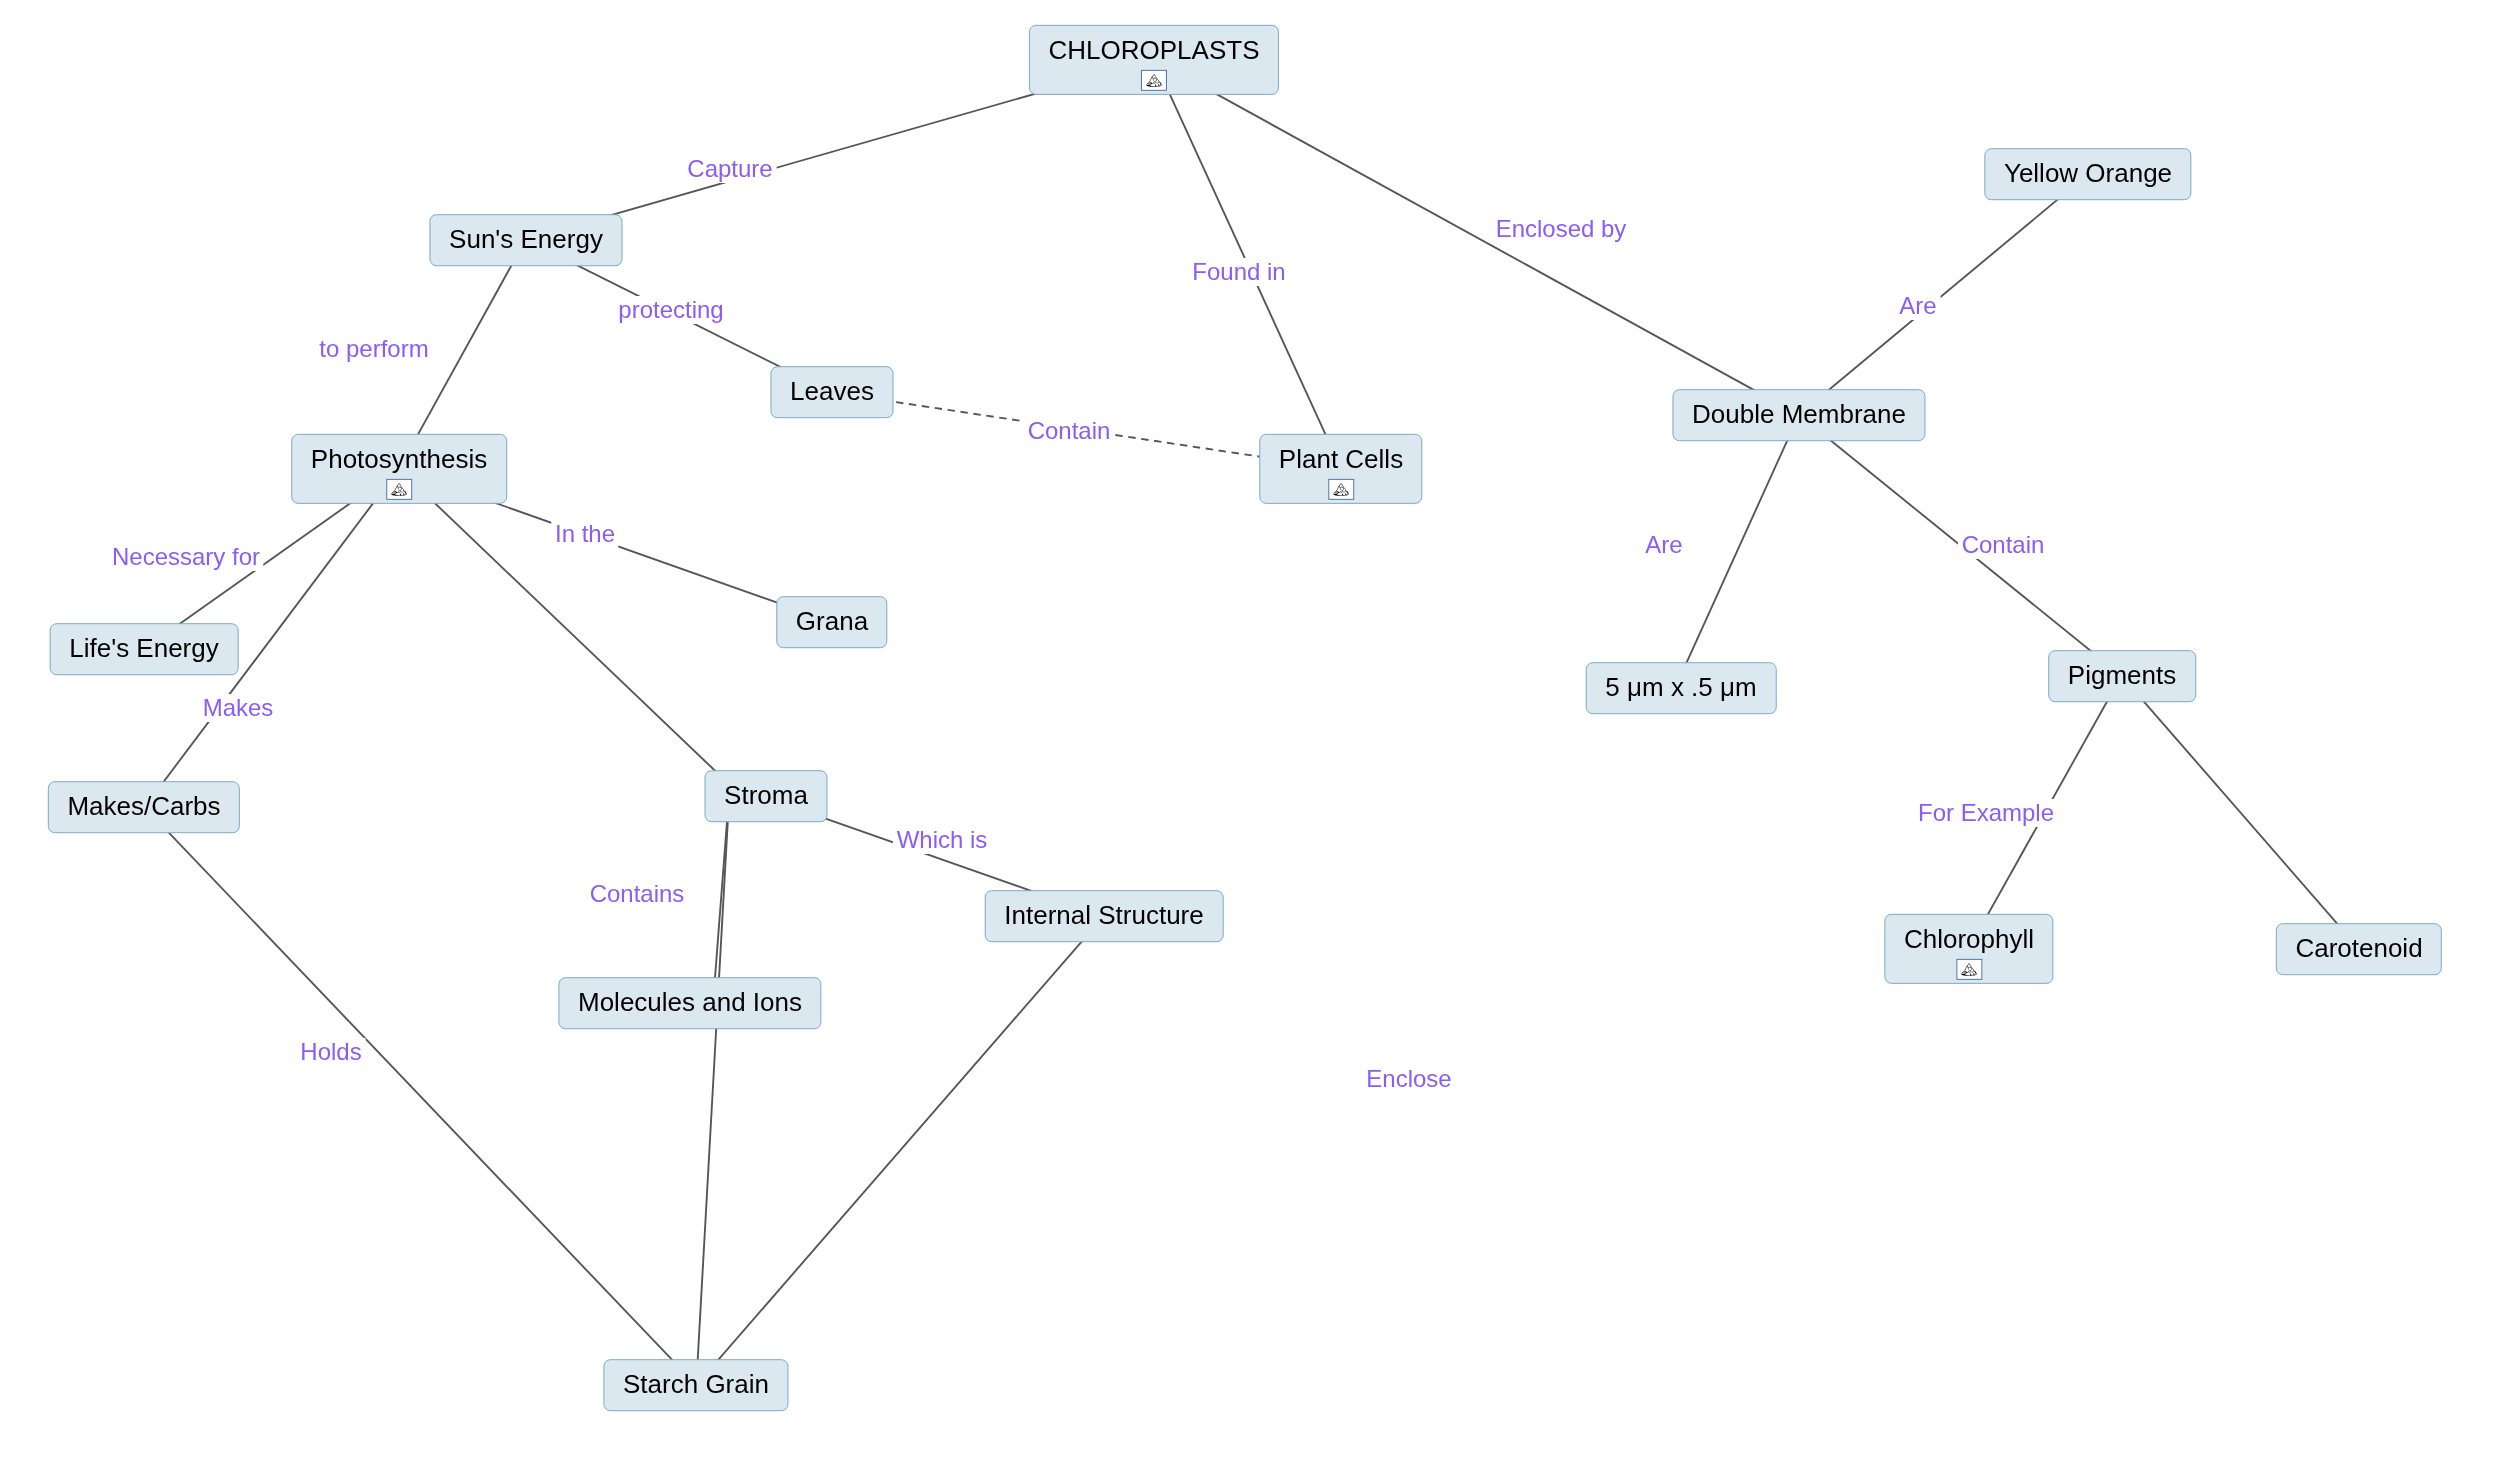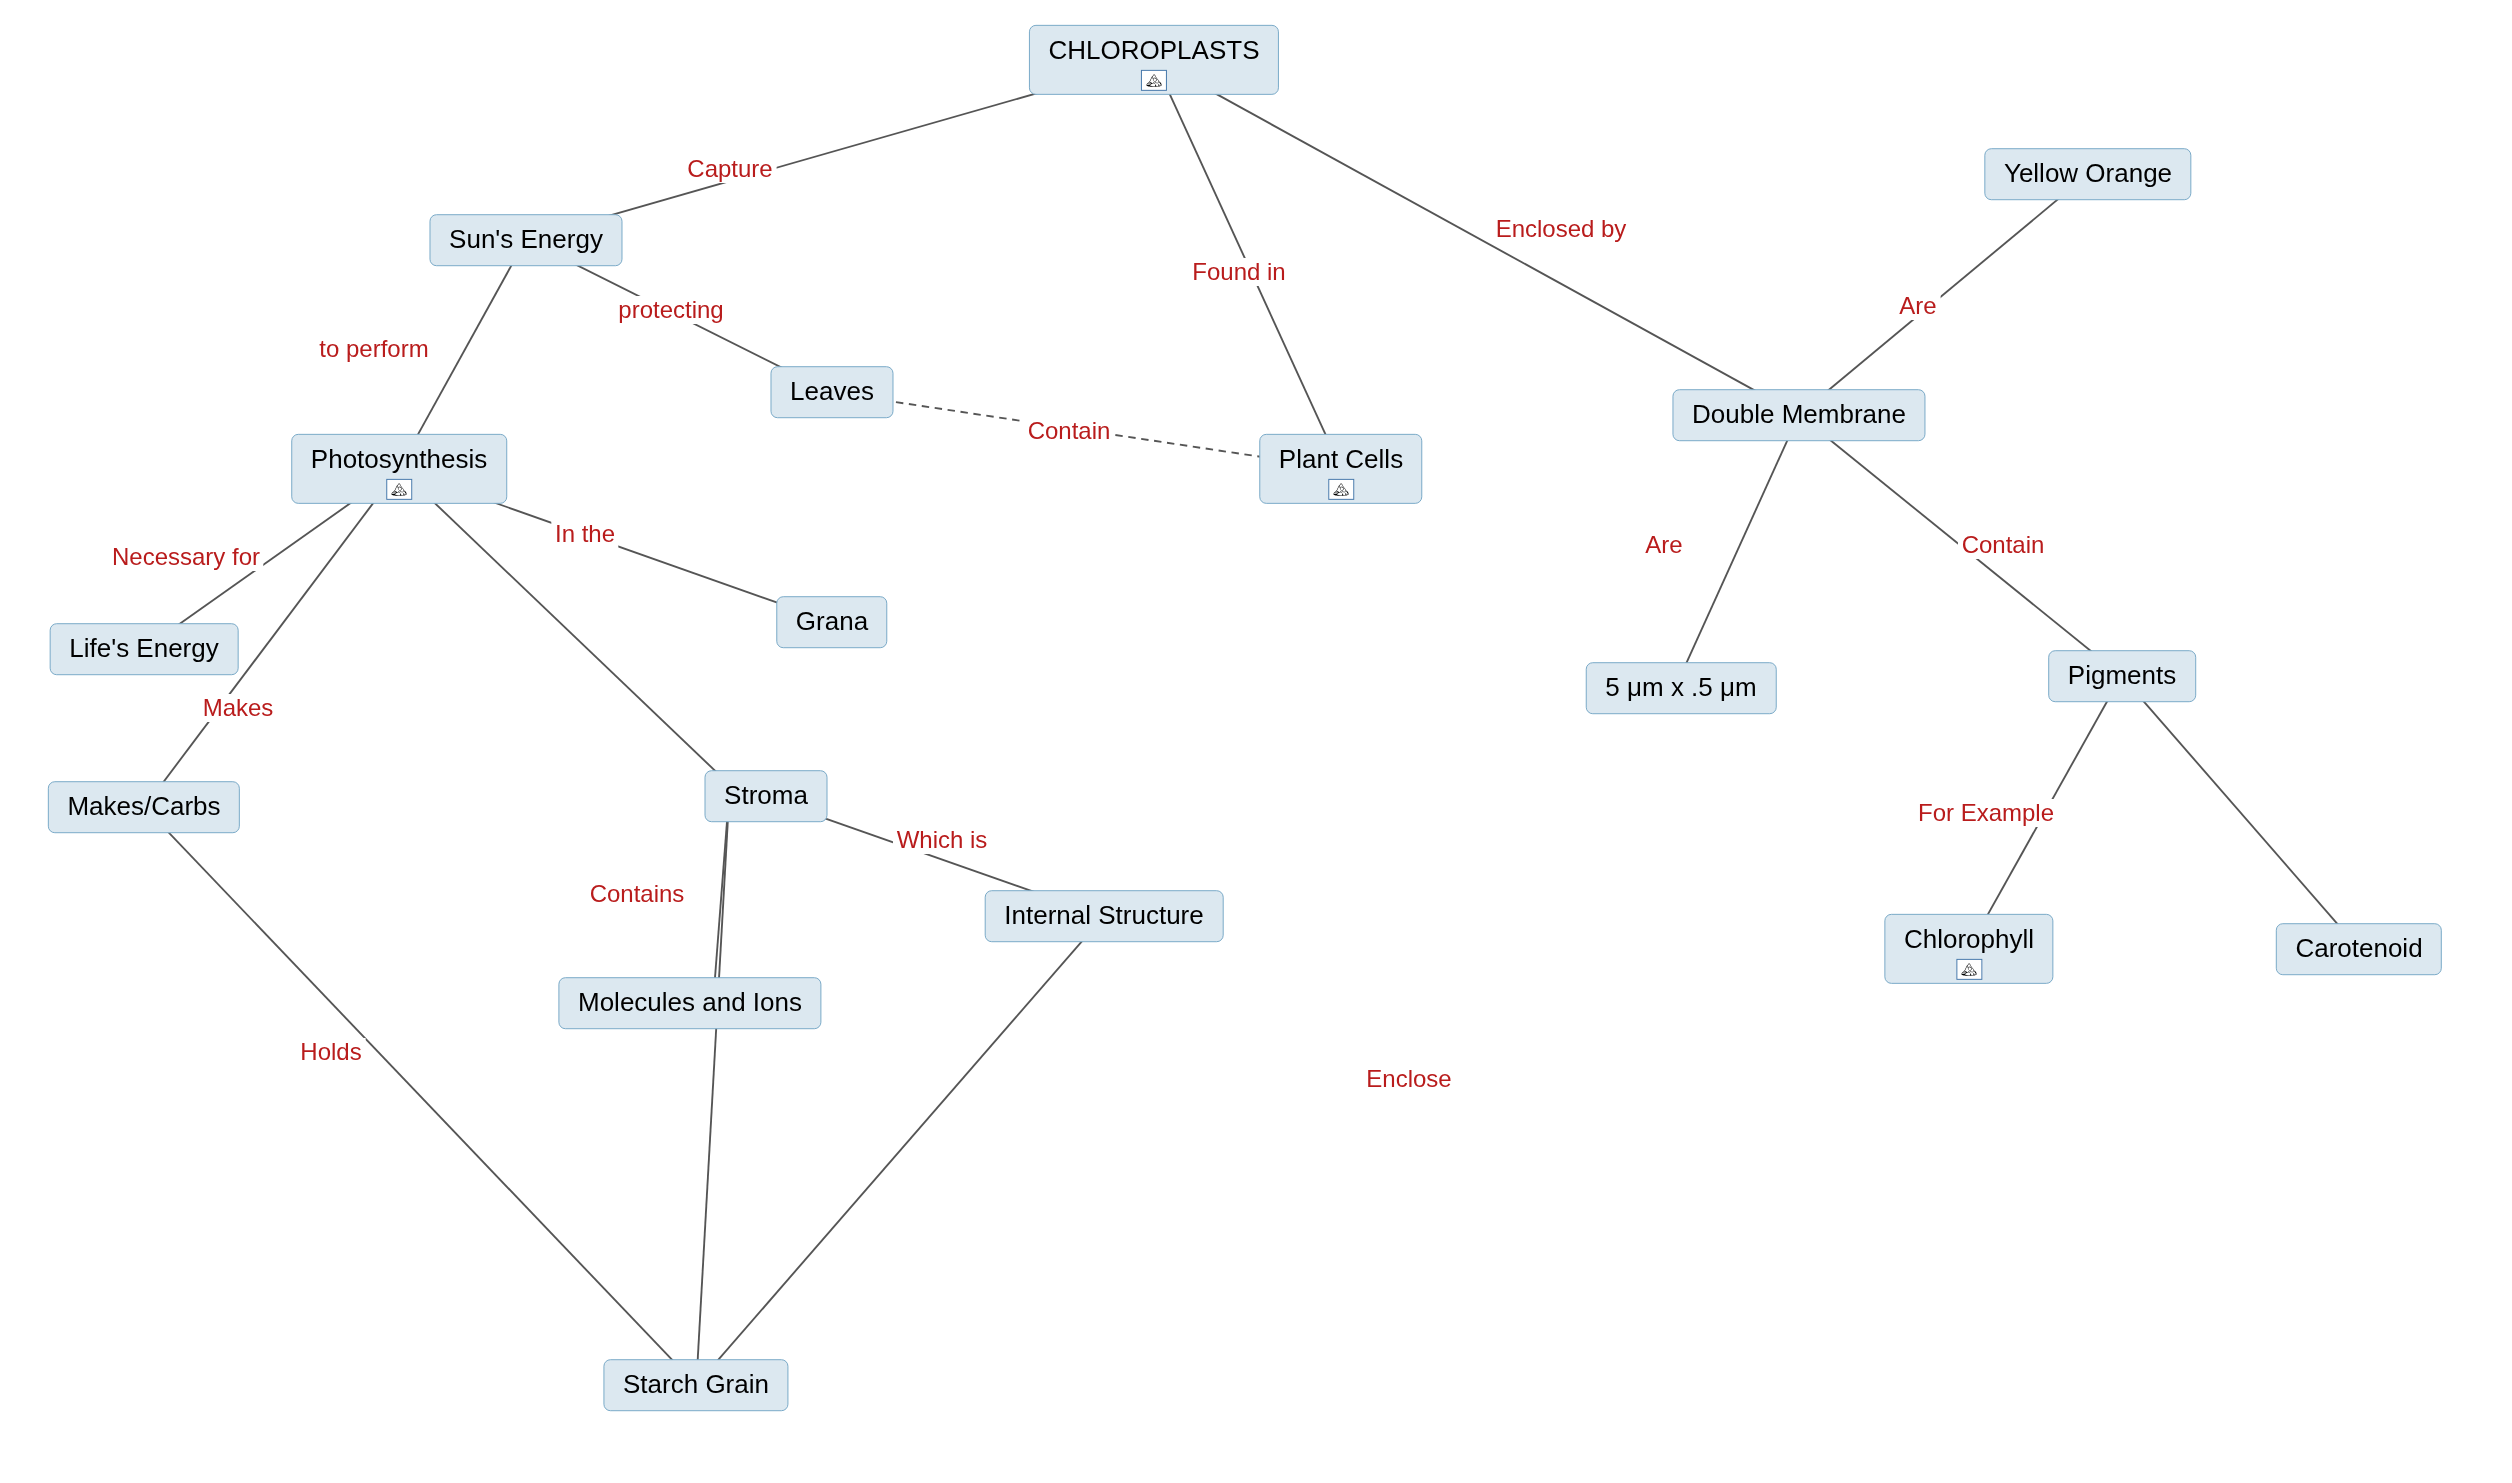--- a/index.html
+++ b/index.html
@@ -44,21 +44,21 @@
       align-items: center;
       justify-content: center;
     }
     .node-img-icon::after {
       content: '🏔';
       font-size: 13px;
     }
     .link-label {
       position: absolute;
       font-size: 24px;
-      color: #b91c1c;
+      color: #8b5cf6;
       transform: translate(-50%, -50%);
       pointer-events: none;
       white-space: nowrap;
       background: white;
       padding: 0 3.7px;
     }
     svg.lines {
       position: absolute;
       top: 0; left: 0;
       width: 2512px;

